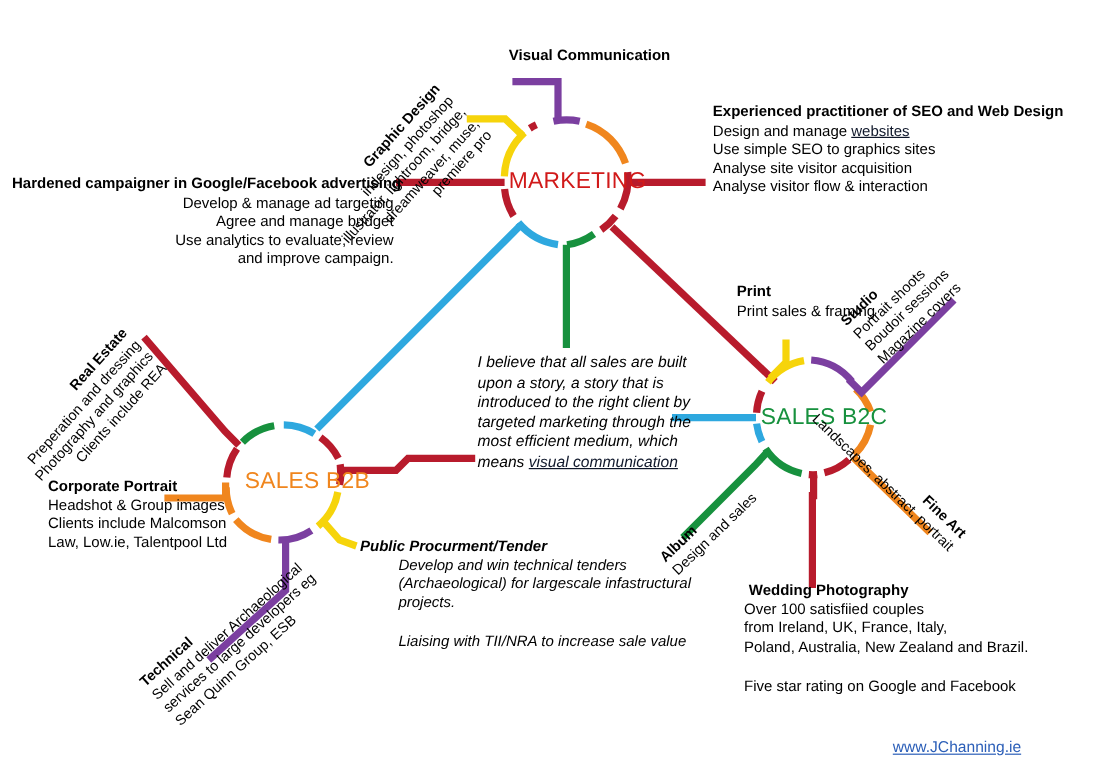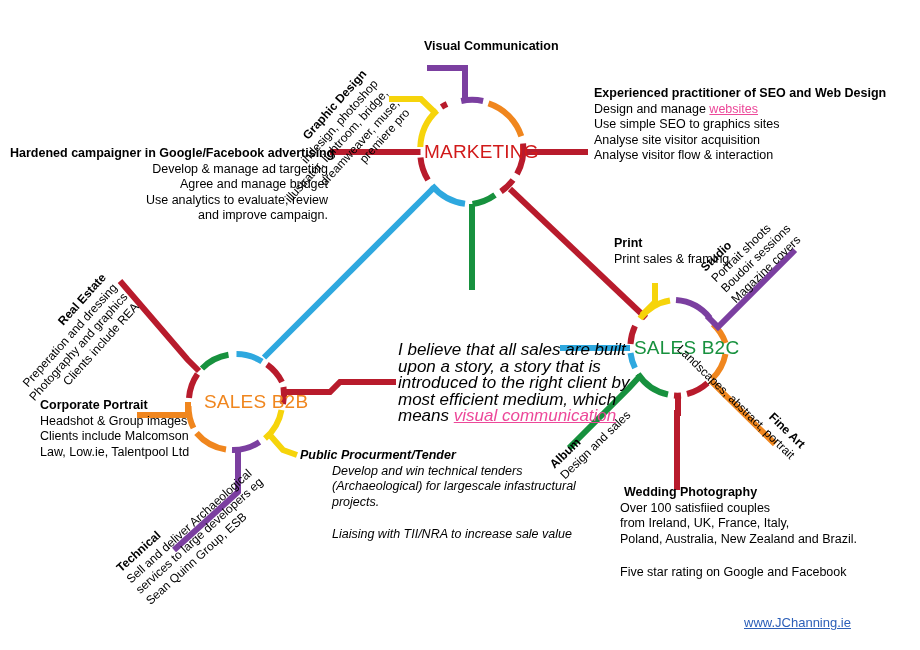--- a/index.html
+++ b/index.html
@@ -12,22 +12,22 @@
     overflow:hidden;
   }
   #canvas{position:absolute;left:0;top:0;width:920px;height:650px;}
   svg.wires{position:absolute;left:0;top:0;width:920px;height:650px;}
   .txt{position:absolute;}
   .hd{font-weight:bold;}
   .blk{font-size:12.5px;line-height:15.5px;white-space:nowrap;}
   .rot{white-space:nowrap;font-size:12px;line-height:14.5px;}
   .rot .hd{font-size:12px;}
   .hubname{position:absolute;font-size:19px;letter-spacing:.2px;white-space:nowrap;}
-  .quote{position:absolute;font-style:italic;font-size:17px;line-height:16.5px;white-space:nowrap;margin-top:48px;}
-  .lnk{color:#ec4899;text-decoration:underline;}
+  .quote{position:absolute;font-style:italic;font-size:13px;line-height:16.5px;white-space:nowrap;}
+  .lnk{color:#0f172a;text-decoration:underline;}
   .foot{position:absolute;font-size:13px;color:#2c5fb8;text-decoration:underline;white-space:nowrap;}
   .ralign{text-align:right;}
 </style>
 </head>
 <body>
 
 <div id="canvas">
 
   <svg class="wires" viewBox="0 0 920 650">
     <g fill="none" stroke-linecap="butt">
@@ -138,20 +138,21 @@
     <div>Develop &amp; manage ad targeting</div>
     <div>Agree and manage budget</div>
     <div>Use analytics to evaluate, review</div>
     <div>and improve campaign.</div>
   </div>
 
   <div class="quote" style="left:398px;top:294px;">
     <div>I believe that all sales are built</div>
     <div>upon a story, a story that is</div>
     <div>introduced to the right client by</div>
+    <div>targeted marketing through the</div>
     <div>most efficient medium, which</div>
     <div><span>means </span><span class="lnk">visual communication</span></div>
   </div>
 
   <div class="txt rot ralign" style="left:-75px;top:261px;width:195px;transform:rotate(-48deg);transform-origin:100% 50%;">
     <div class="hd">Real Estate</div>
     <div>Preperation and dressing</div>
     <div>Photography and graphics</div>
     <div>Clients include REA</div>
   </div>

